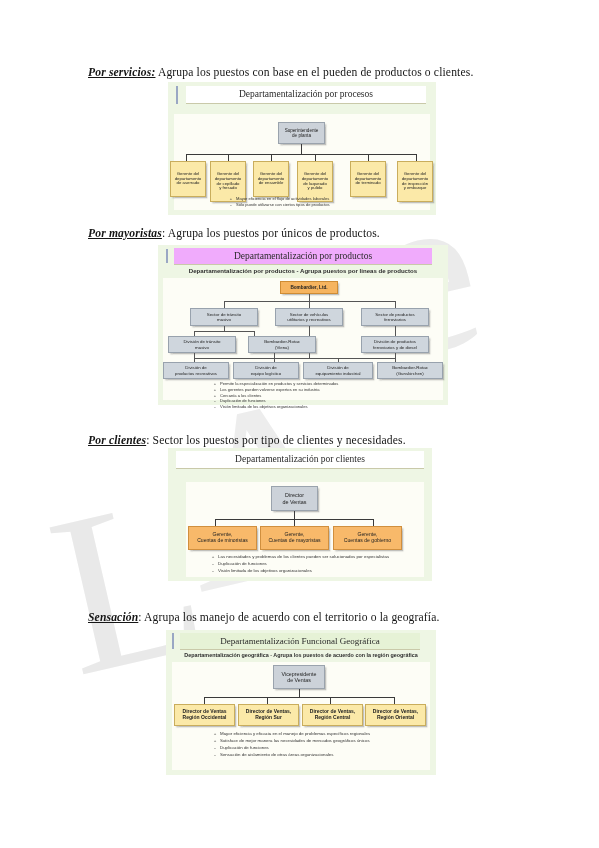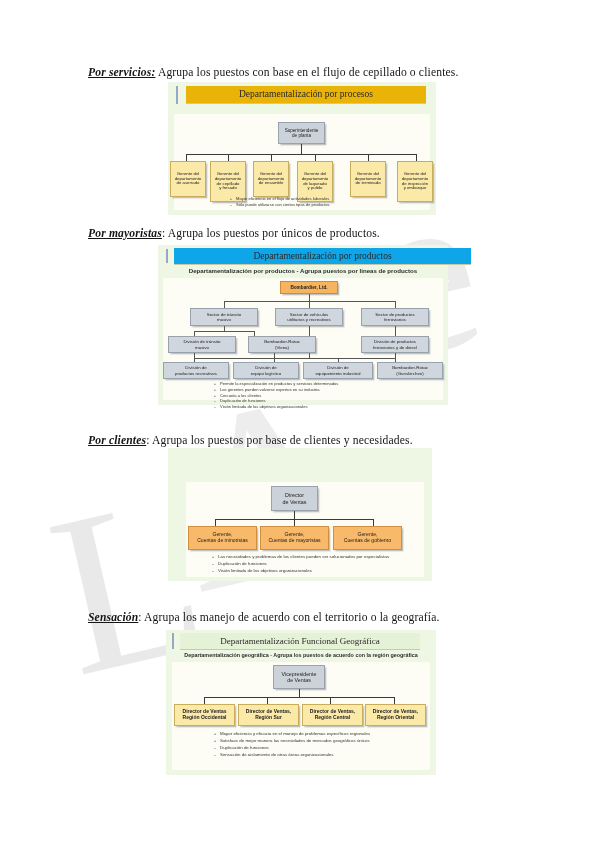--- a/index.html
+++ b/index.html
@@ -39,21 +39,21 @@
   
   .lead{
     position:absolute;left:88px;font-size:11.6px;color:#151515;
     white-space:nowrap;letter-spacing:.15px;
   }
   .lead b{font-weight:bold;font-style:italic;text-decoration:underline;}
 
   
   .fig{position:absolute;background:#eef6e4;}
   .fig .band{
-    position:absolute;background:#eab308;
+    position:absolute;background:#ffffff;
     border-bottom:1px solid #c9c9a9;
   }
   .fig .band span{
     display:block;text-align:center;
     font-family:"Liberation Serif", serif;
     color:#2a2a2a;
   }
   .fig .lbar{position:absolute;width:1.5px;background:#9aa7c4;}
   .fig .subtitle{
     position:absolute;width:100%;text-align:center;
@@ -98,21 +98,21 @@
 
   <div class="watermark">
     <div class="wm-L">L</div>
     <div class="wm-A">A</div>
     <div class="wm-e">e</div>
   </div>
 
   <div class="content">
 
   <div class="lead" style="top:66px;">
-    <b>Por servicios:</b><span> Agrupa los puestos con base en el flujo de cepillado o clientes.</span>
+    <b>Por servicios:</b><span> Agrupa los puestos con base en el pueden de productos o clientes.</span>
   </div>
 
   <div class="fig" style="left:168px;top:82px;width:268px;height:133px;">
     <div class="lbar" style="left:8px;top:4px;height:18px;"></div>
     <div class="band" style="left:18px;top:4px;width:240px;height:17px;">
       <span style="font-size:9.5px;line-height:17px;">Departamentalización por procesos</span>
     </div>
     <div class="inner" style="left:6px;top:32px;width:256px;height:96px;"></div>
 
     <div class="box gray" style="left:110px;top:40px;width:47px;height:22px;flex-direction:column;font-size:4.6px;">
@@ -174,21 +174,21 @@
       </div>
     </div>
   </div>
 
   <div class="lead" style="top:227px;">
     <b>Por mayoristas</b><span>: Agrupa los puestos por únicos de productos.</span>
   </div>
 
   <div class="fig" style="left:158px;top:245px;width:290px;height:160px;">
     <div class="lbar" style="left:8px;top:4px;height:14px;"></div>
-    <div class="band" style="left:16px;top:3px;width:297px;height:16px;background:#0ea5e9;">
+    <div class="band" style="left:16px;top:3px;width:258px;height:16px;background:#f0abfc;">
       <span style="font-size:9.5px;line-height:16px;">Departamentalización por productos</span>
     </div>
     <div class="subtitle" style="top:22px;font-size:6.1px;">Departamentalización por productos - Agrupa puestos por lineas de productos</div>
     <div class="inner" style="left:5px;top:33px;width:280px;height:122px;"></div>
 
     <div class="box orange" style="left:122px;top:36px;width:58px;height:13px;font-size:4.7px;font-weight:bold;">
       <span>Bombardier, Ltd.</span>
     </div>
     <div class="ln v lt" style="left:151px;top:49px;height:7px;"></div>
     <div class="ln h lt" style="left:66px;top:56px;width:171px;"></div>
@@ -273,24 +273,27 @@
         <span class="tx">Duplicación de funciones</span>
       </div>
       <div class="row">
         <span class="mk">-</span>
         <span class="tx">Visión limitada de los objetivos organizacionales</span>
       </div>
     </div>
   </div>
 
   <div class="lead" style="top:434px;">
-    <b>Por clientes</b><span>: Agrupa los puestos por base de clientes y necesidades.</span>
+    <b>Por clientes</b><span>: Sector los puestos por tipo de clientes y necesidades.</span>
   </div>
 
   <div class="fig" style="left:168px;top:448px;width:264px;height:133px;">
+    <div class="band" style="left:8px;top:3px;width:248px;height:17px;">
+      <span style="font-size:9.5px;line-height:17px;">Departamentalización por clientes</span>
+    </div>
     <div class="inner" style="left:18px;top:34px;width:238px;height:95px;"></div>
 
     <div class="box gray" style="left:103px;top:38px;width:47px;height:25px;flex-direction:column;font-size:5.4px;">
       <div>Director</div>
       <div>de Ventas</div>
     </div>
     <div class="ln v" style="left:126px;top:63px;height:8px;"></div>
     <div class="ln h" style="left:47px;top:71px;width:158px;"></div>
     <div class="ln v" style="left:47px;top:71px;height:7px;"></div>
     <div class="ln v" style="left:126px;top:71px;height:7px;"></div>

